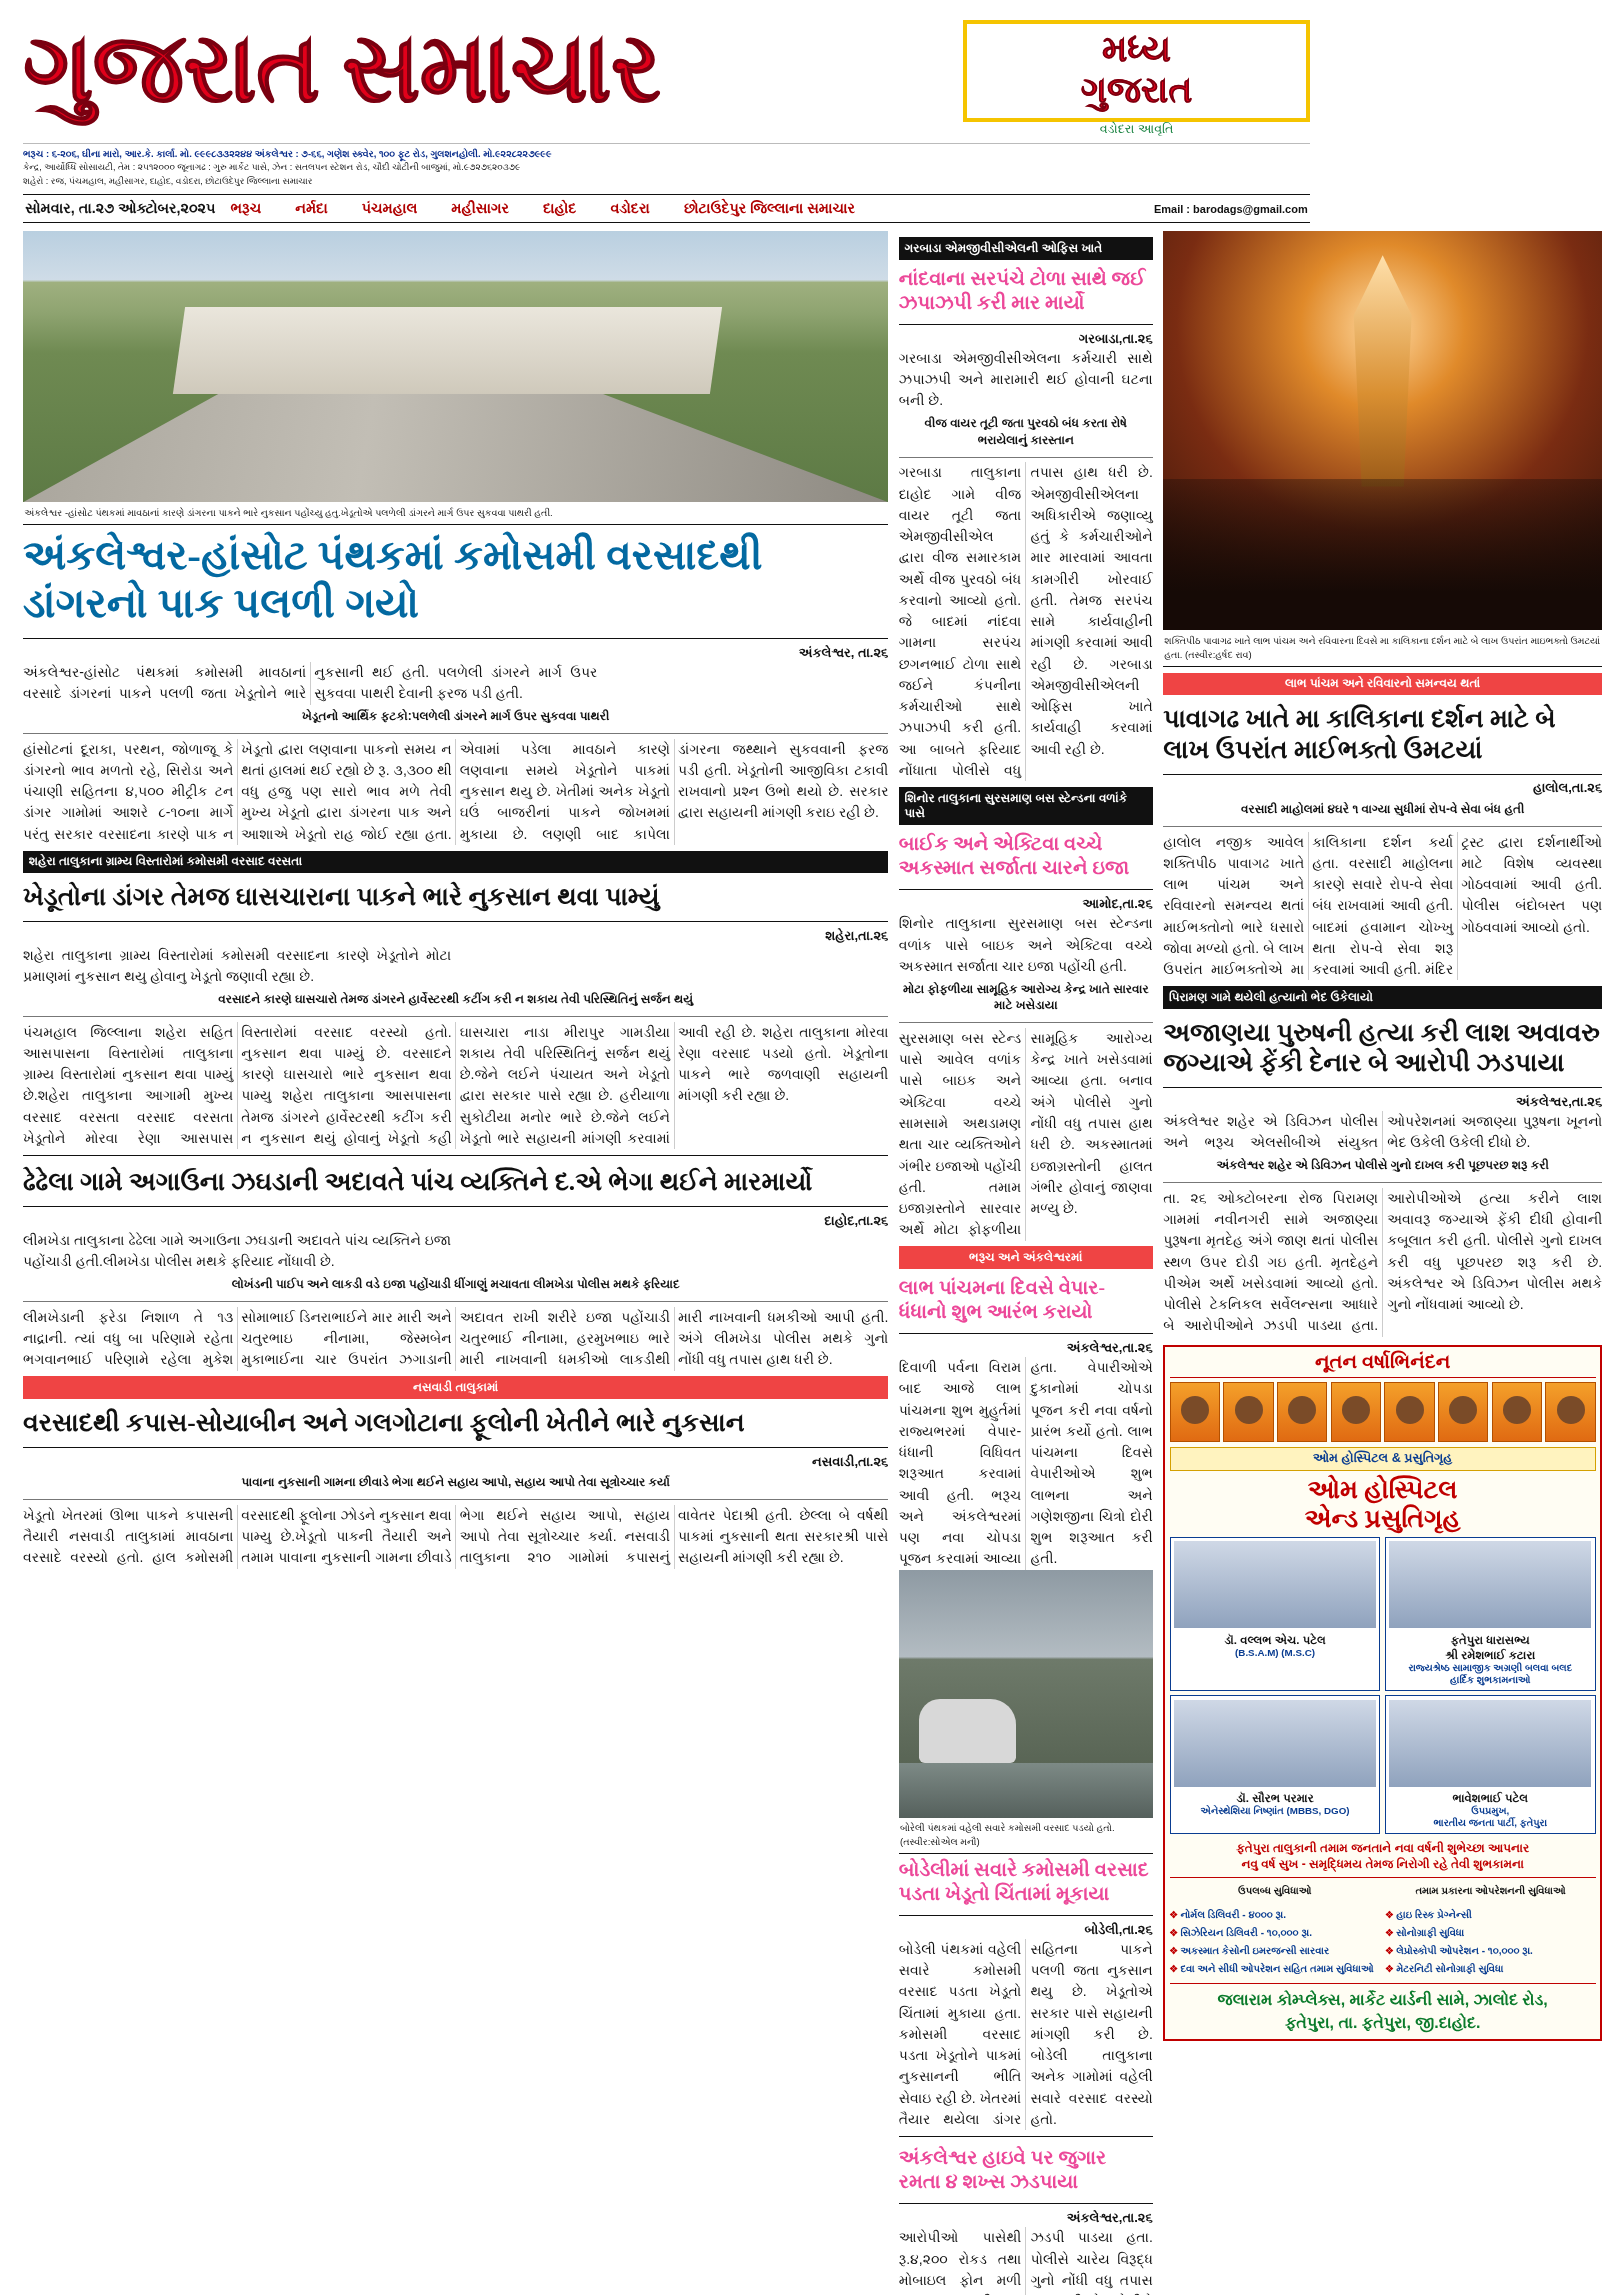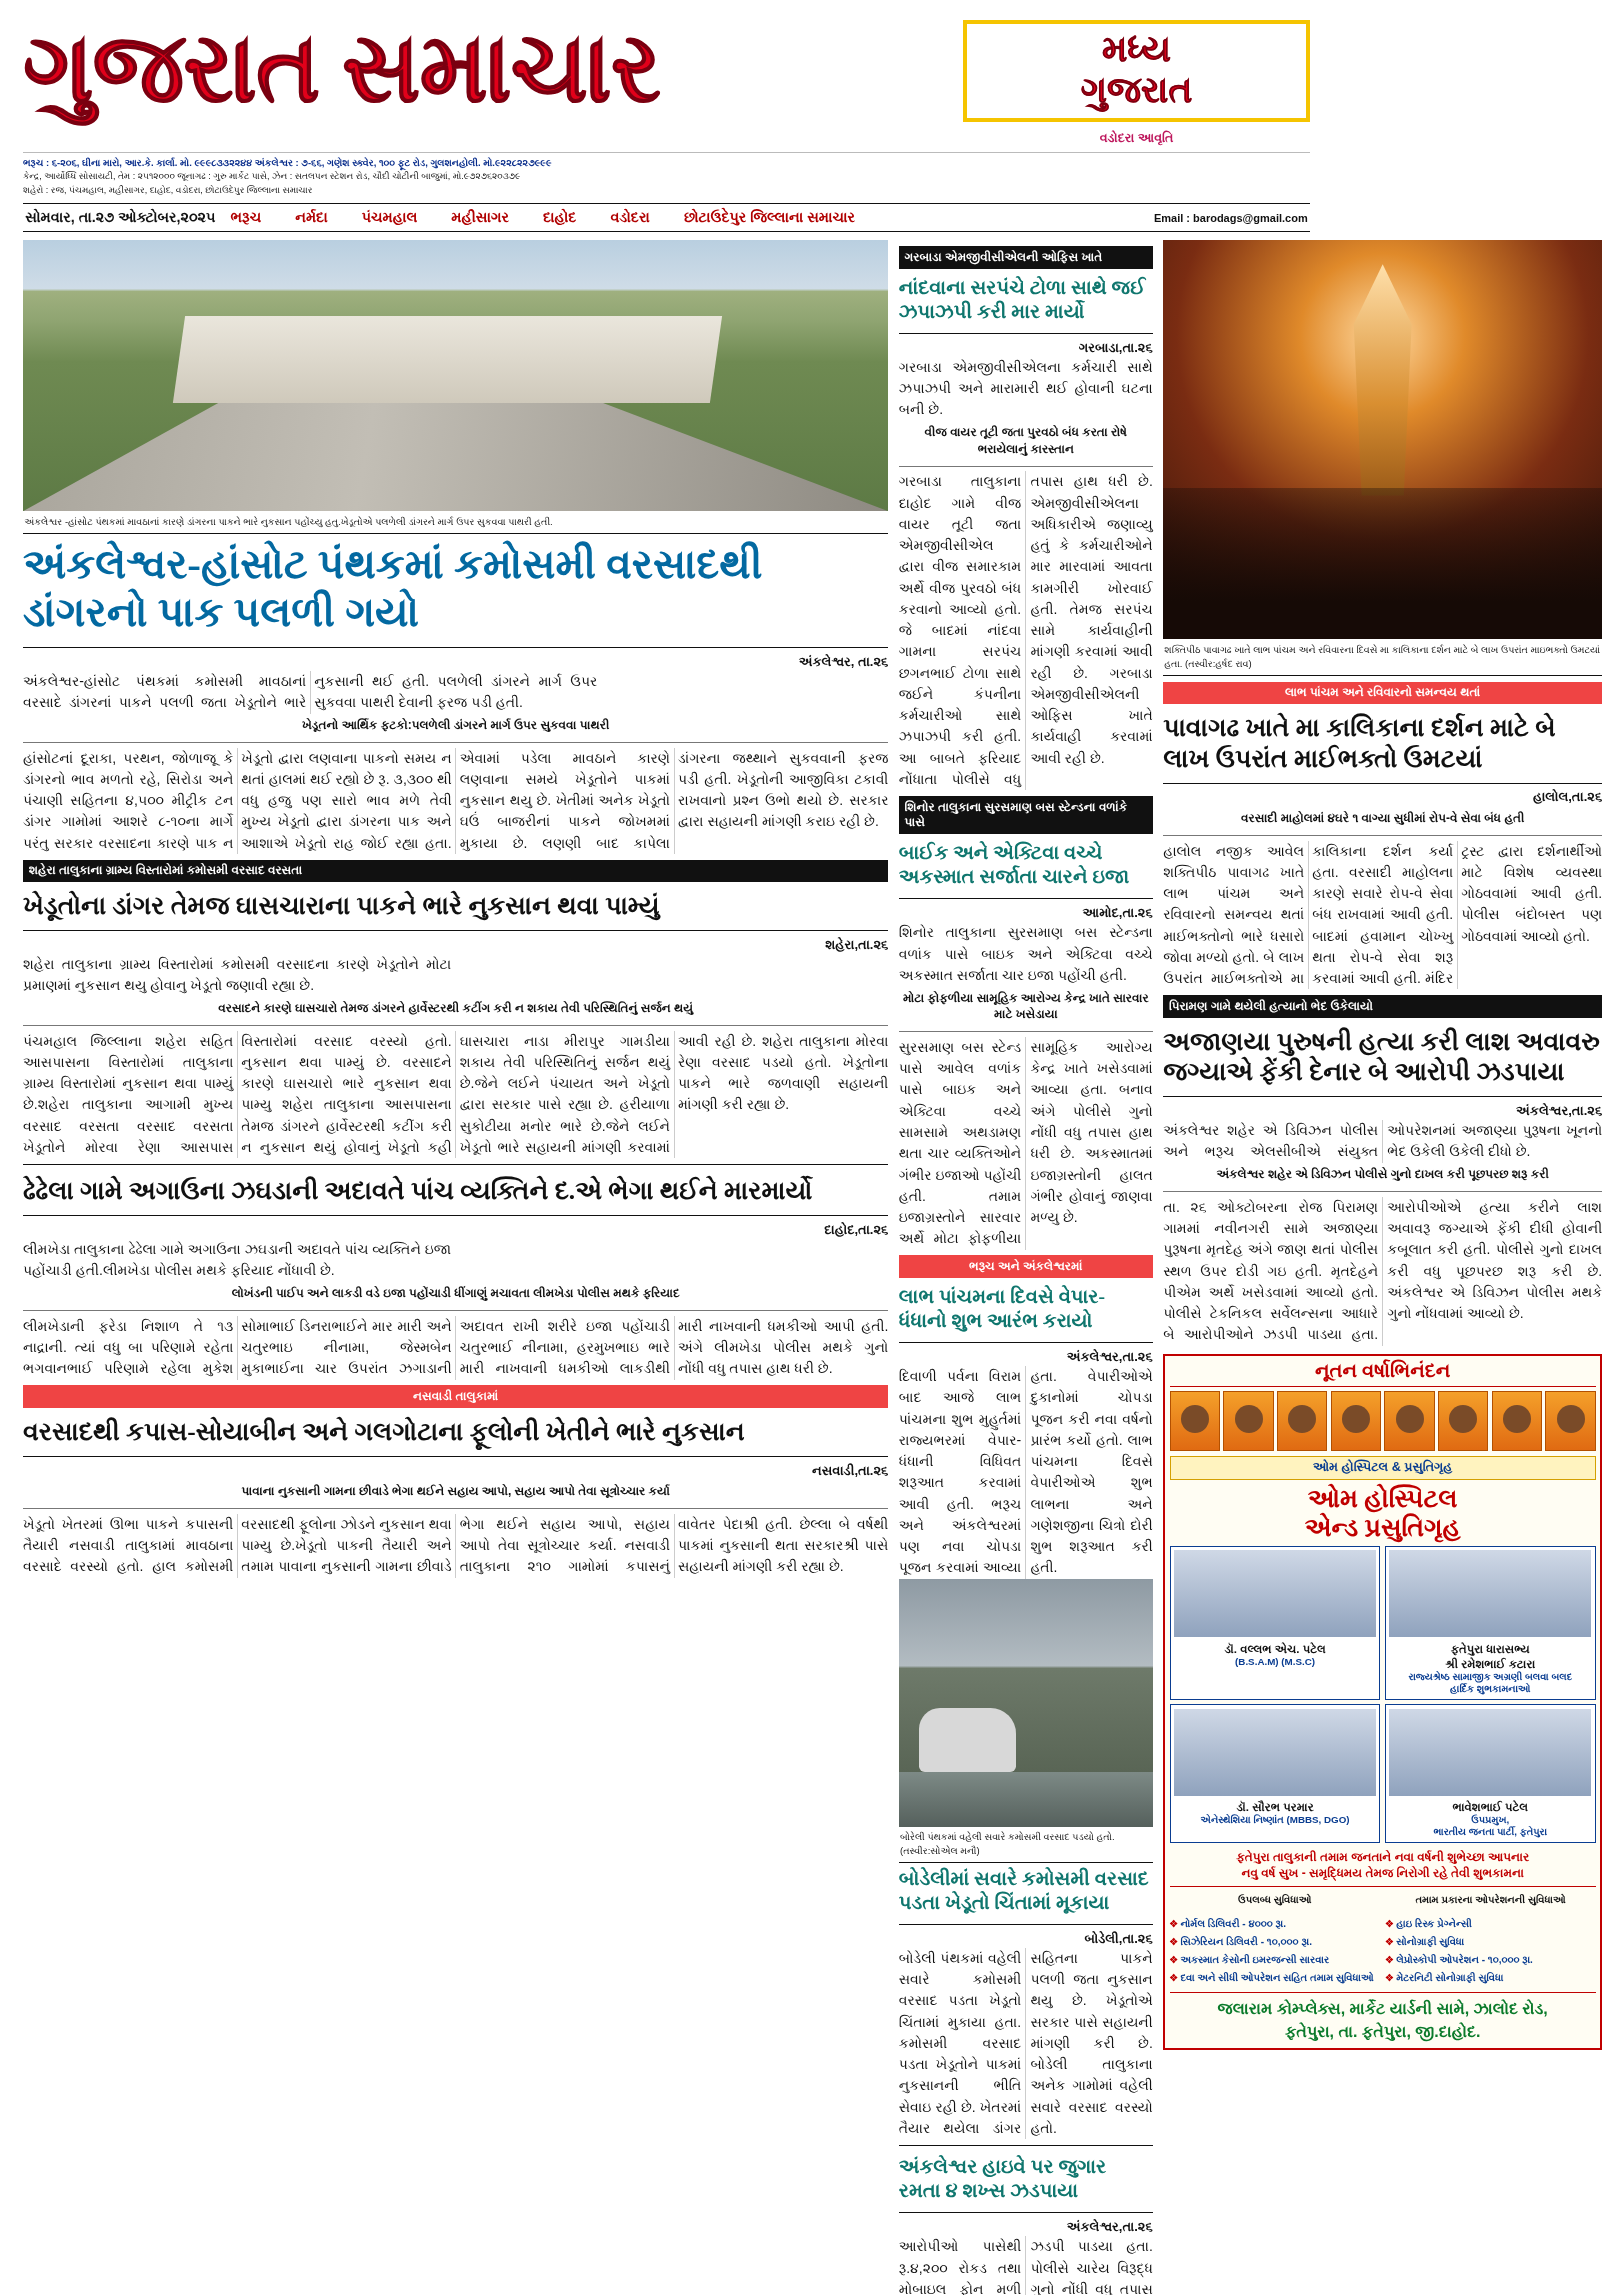--- a/index.html
+++ b/index.html
@@ -59,23 +59,23 @@
     font-family: "Liberation Serif", serif;
     font-weight: bold;
     color: #e2001a;
     font-size: 36px;
     line-height: 1.12;
     -webkit-text-stroke: 0.6px #7a0010;
   }
   .edition-sub {
     text-align: center;
     font-size: 12.7px;
-    color: #be185d;
-    margin-top: 9px;
-    font-weight: bold;
+    color: #15803d;
+    margin-top: 0;
+    font-weight: normal;
   }
 
   .contact-bar {
     margin-top: 3.5px;
     font-size: 9.5px;
     line-height: 1.55;
     color: #0a2e8c;
     font-weight: bold;
     border-top: 0.6px solid #bbb;
     padding-top: 2.9px;
@@ -148,21 +148,21 @@
     font-size: 25.4px;
     line-height: 1.2;
     color: #111;
     margin: 4.6px 0 3.5px 0;
   }
   .hl-3 {
     font-family: "Liberation Serif", serif;
     font-weight: bold;
     font-size: 19.6px;
     line-height: 1.22;
-    color: #0f766e;
+    color: #ec4899;
     margin: 3.5px 0 3.5px 0;
   }
   .kicker {
     background: #111;
     color: #fff;
     font-size: 12px;
     font-weight: bold;
     padding: 3.5px 5.8px;
     margin: 5.8px 0 3.5px 0;
     line-height: 1.3;

